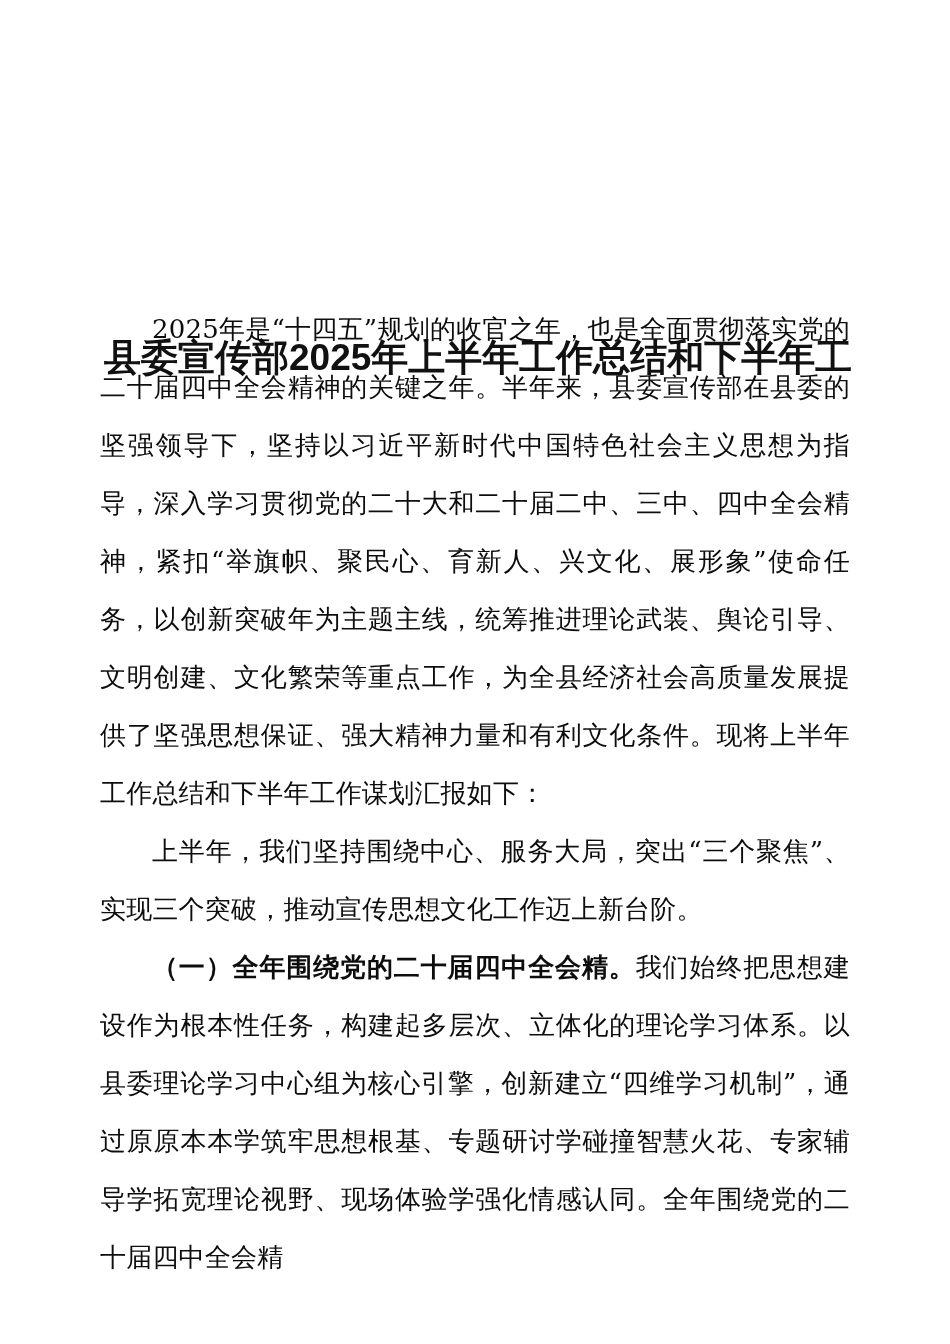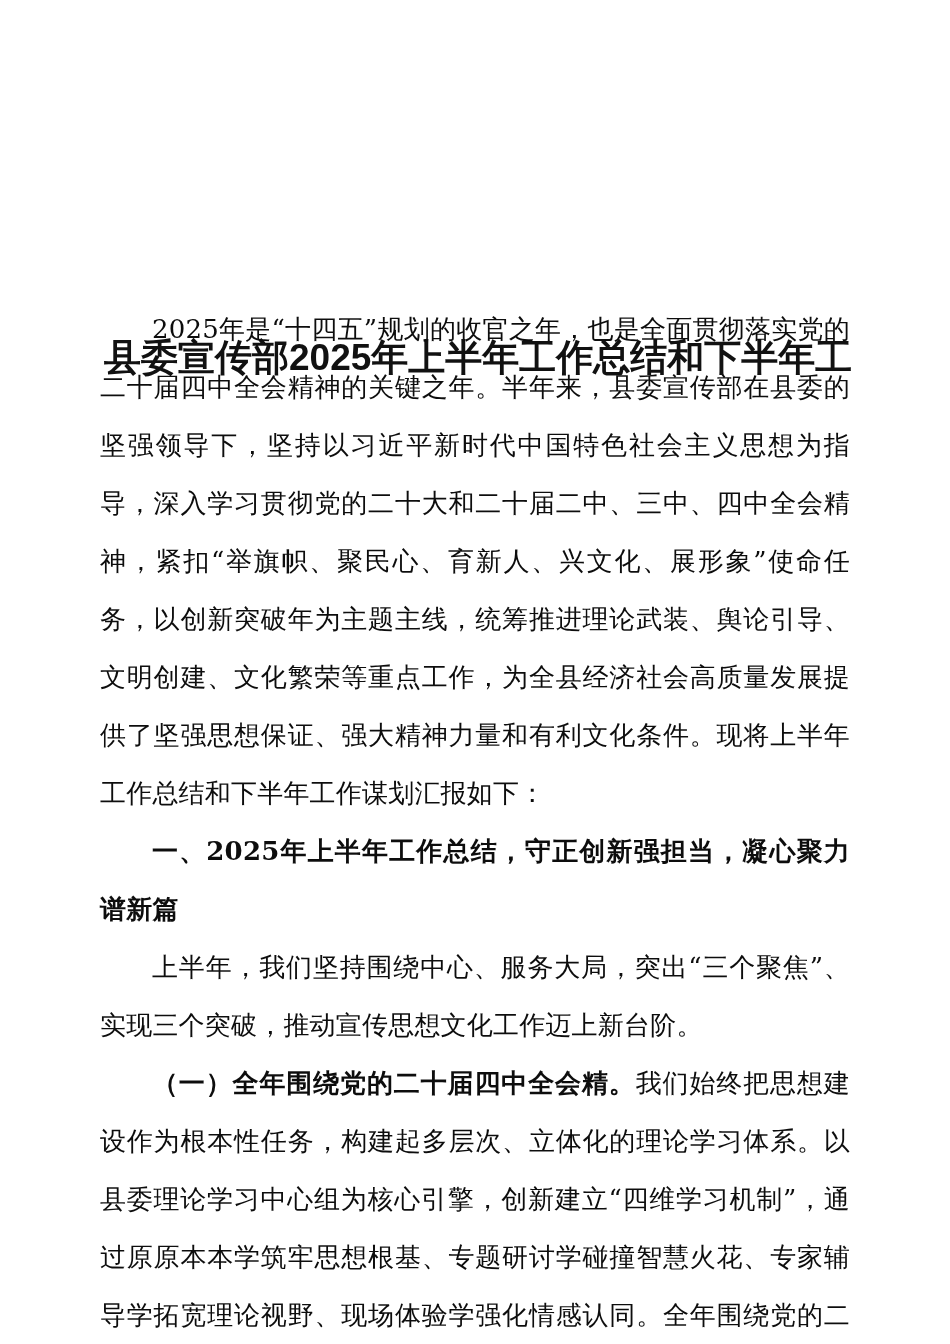--- a/index.html
+++ b/index.html
@@ -93,21 +93,20 @@
 <div class="page">
 
   <div class="doc-title">
     <span class="title-line-1">县委宣传部2025年上半年工作总结和下半年工</span>
   </div>
 
   <div class="body-block">
 
     <p class="para">2025年是“十四五”规划的收官之年，也是全面贯彻落实党的二十届四中全会精神的关键之年。半年来，县委宣传部在县委的坚强领导下，坚持以习近平新时代中国特色社会主义思想为指导，深入学习贯彻党的二十大和二十届二中、三中、四中全会精神，紧扣“举旗帜、聚民心、育新人、兴文化、展形象”使命任务，以创新突破年为主题主线，统筹推进理论武装、舆论引导、文明创建、文化繁荣等重点工作，为全县经济社会高质量发展提供了坚强思想保证、强大精神力量和有利文化条件。现将上半年工作总结和下半年工作谋划汇报如下：</p>
 
-    <p class="para heading">一、2025年上半年工作总结，守正创新强担当，凝心聚力谱新篇</p>
 
     <p class="para">上半年，我们坚持围绕中心、服务大局，突出“三个聚焦”、实现三个突破，推动宣传思想文化工作迈上新台阶。</p>
 
     <p class="para"><span class="lead-bold">（一）全年围绕党的二十届四中全会精。</span><span>我们始终把思想建设作为根本性任务，构建起多层次、立体化的理论学习体系。以县委理论学习中心组为核心引擎，创新建立“四维学习机制”，通过原原本本学筑牢思想根基、专题研讨学碰撞智慧火花、专家辅导学拓宽理论视野、现场体验学强化情感认同。全年围绕党的二十届四中全会精</span></p>
 
   </div>
 
 </div>
 
 </body></html>

